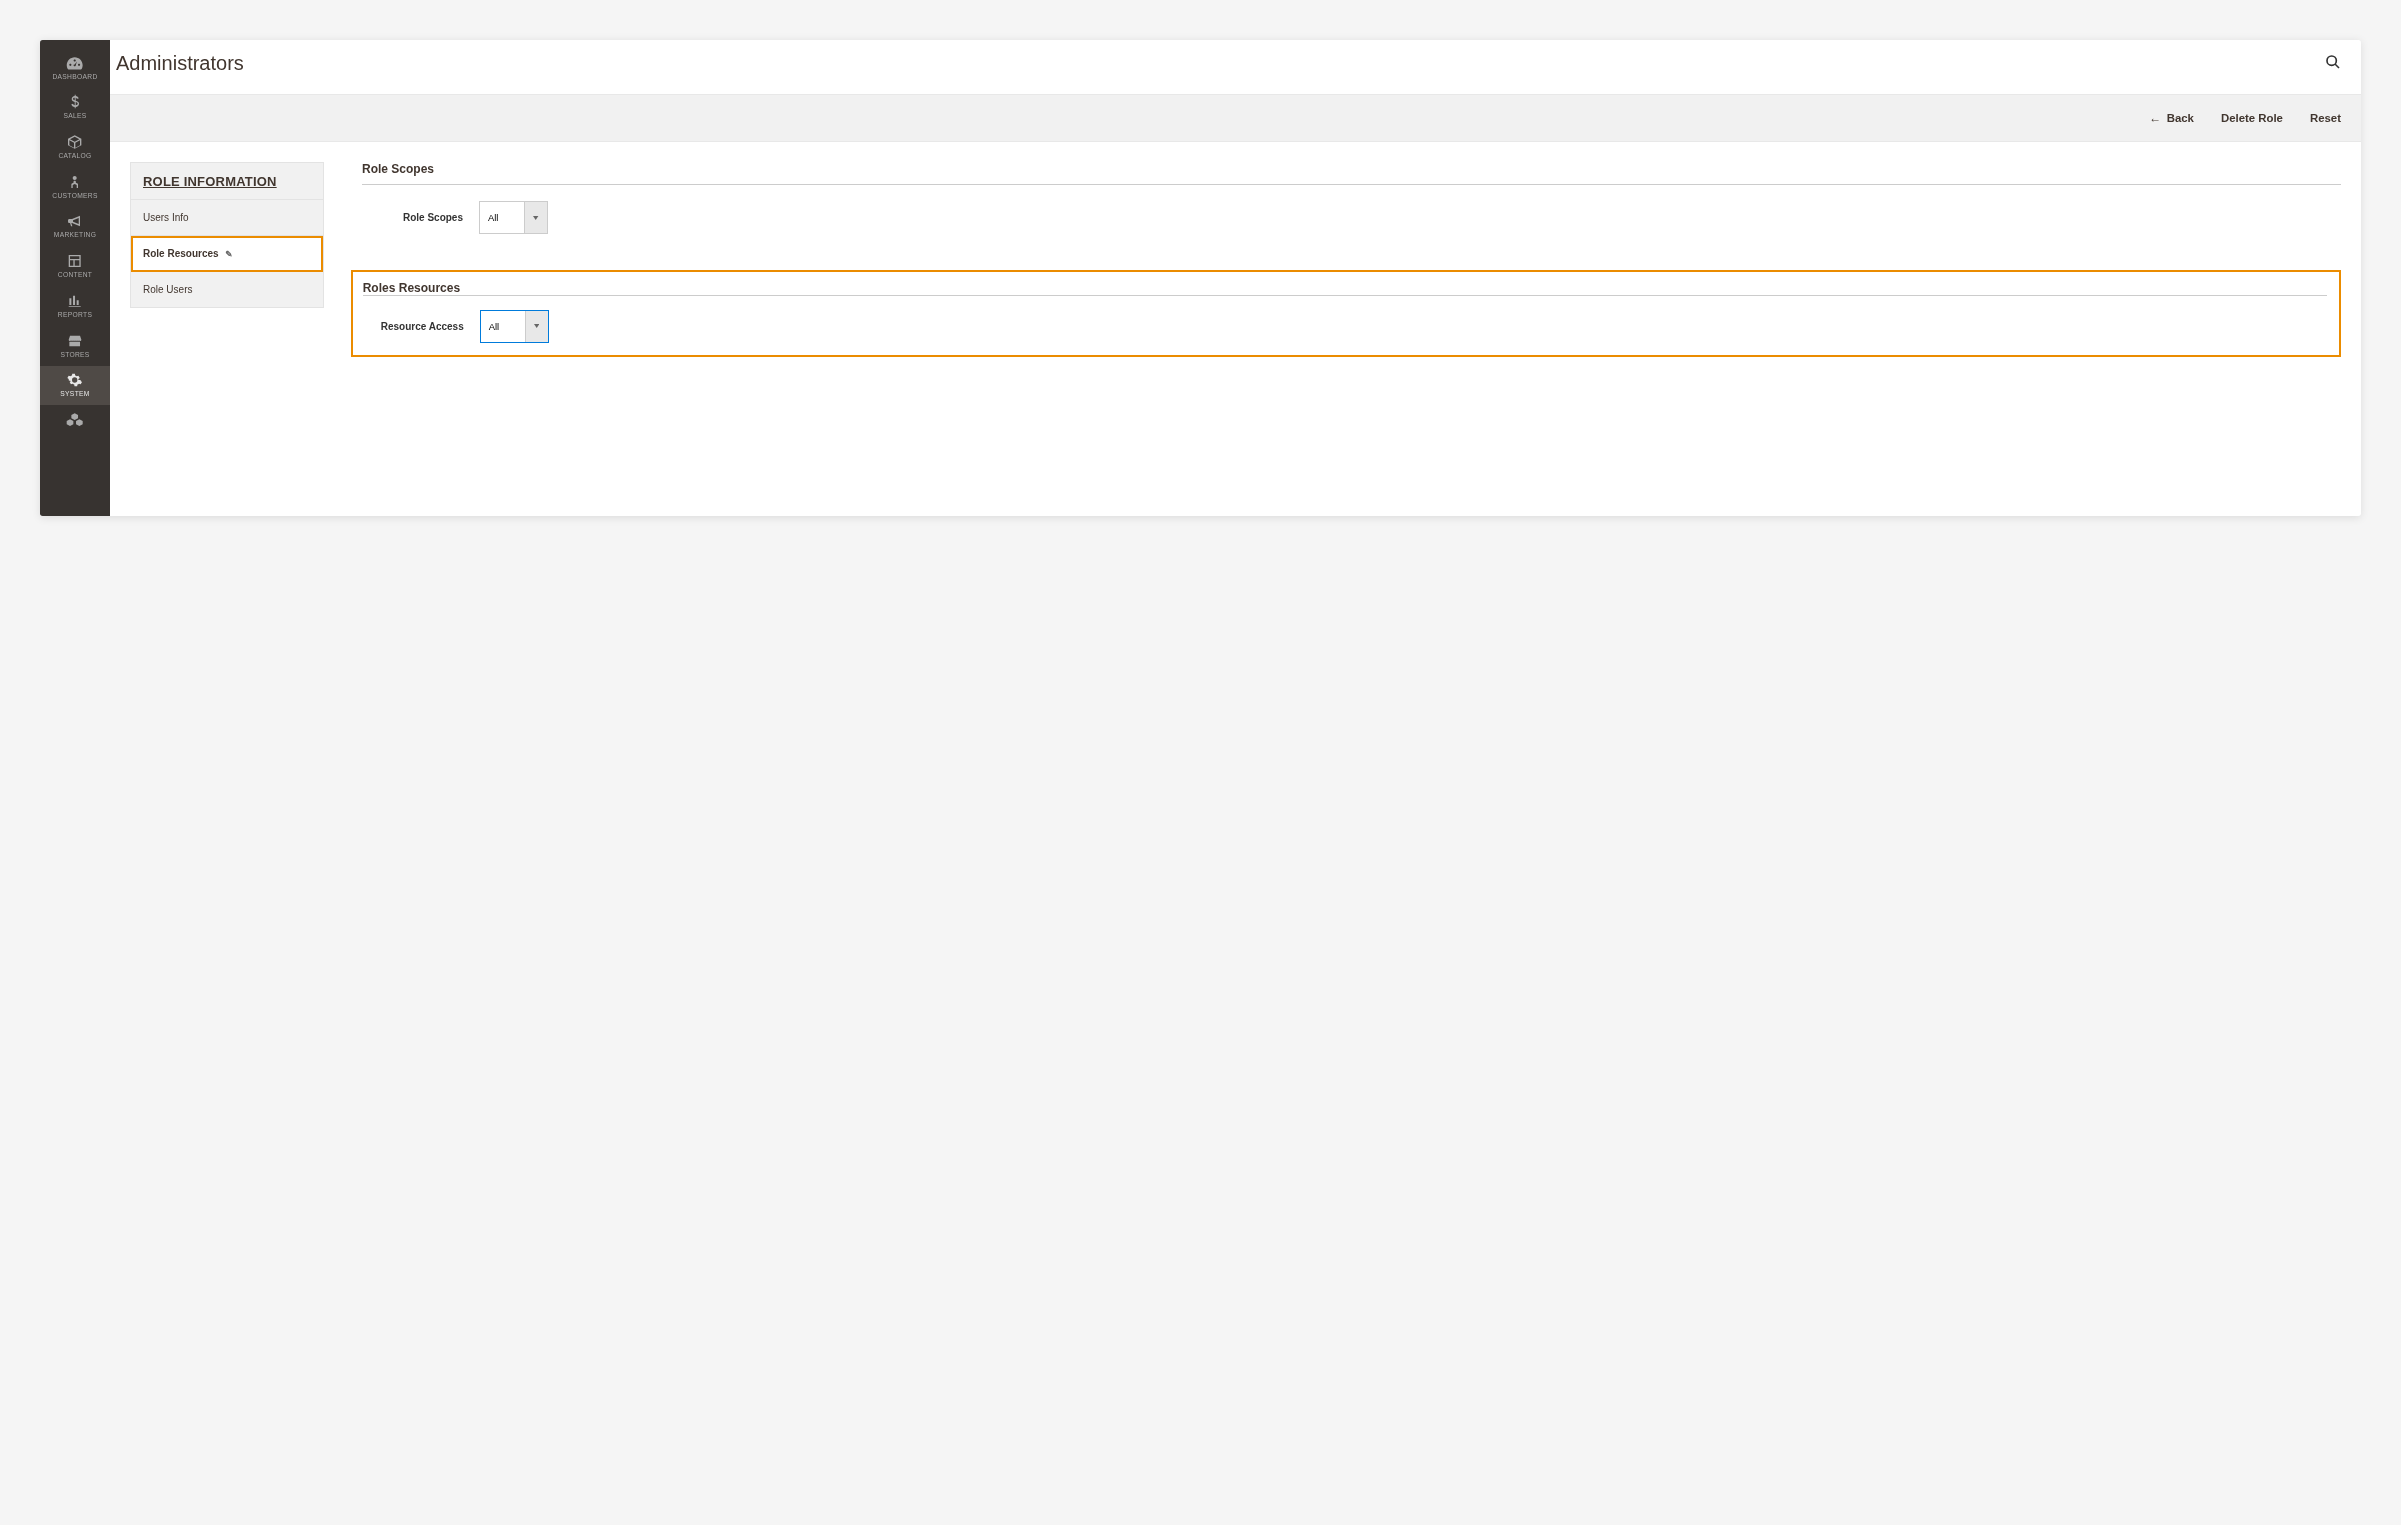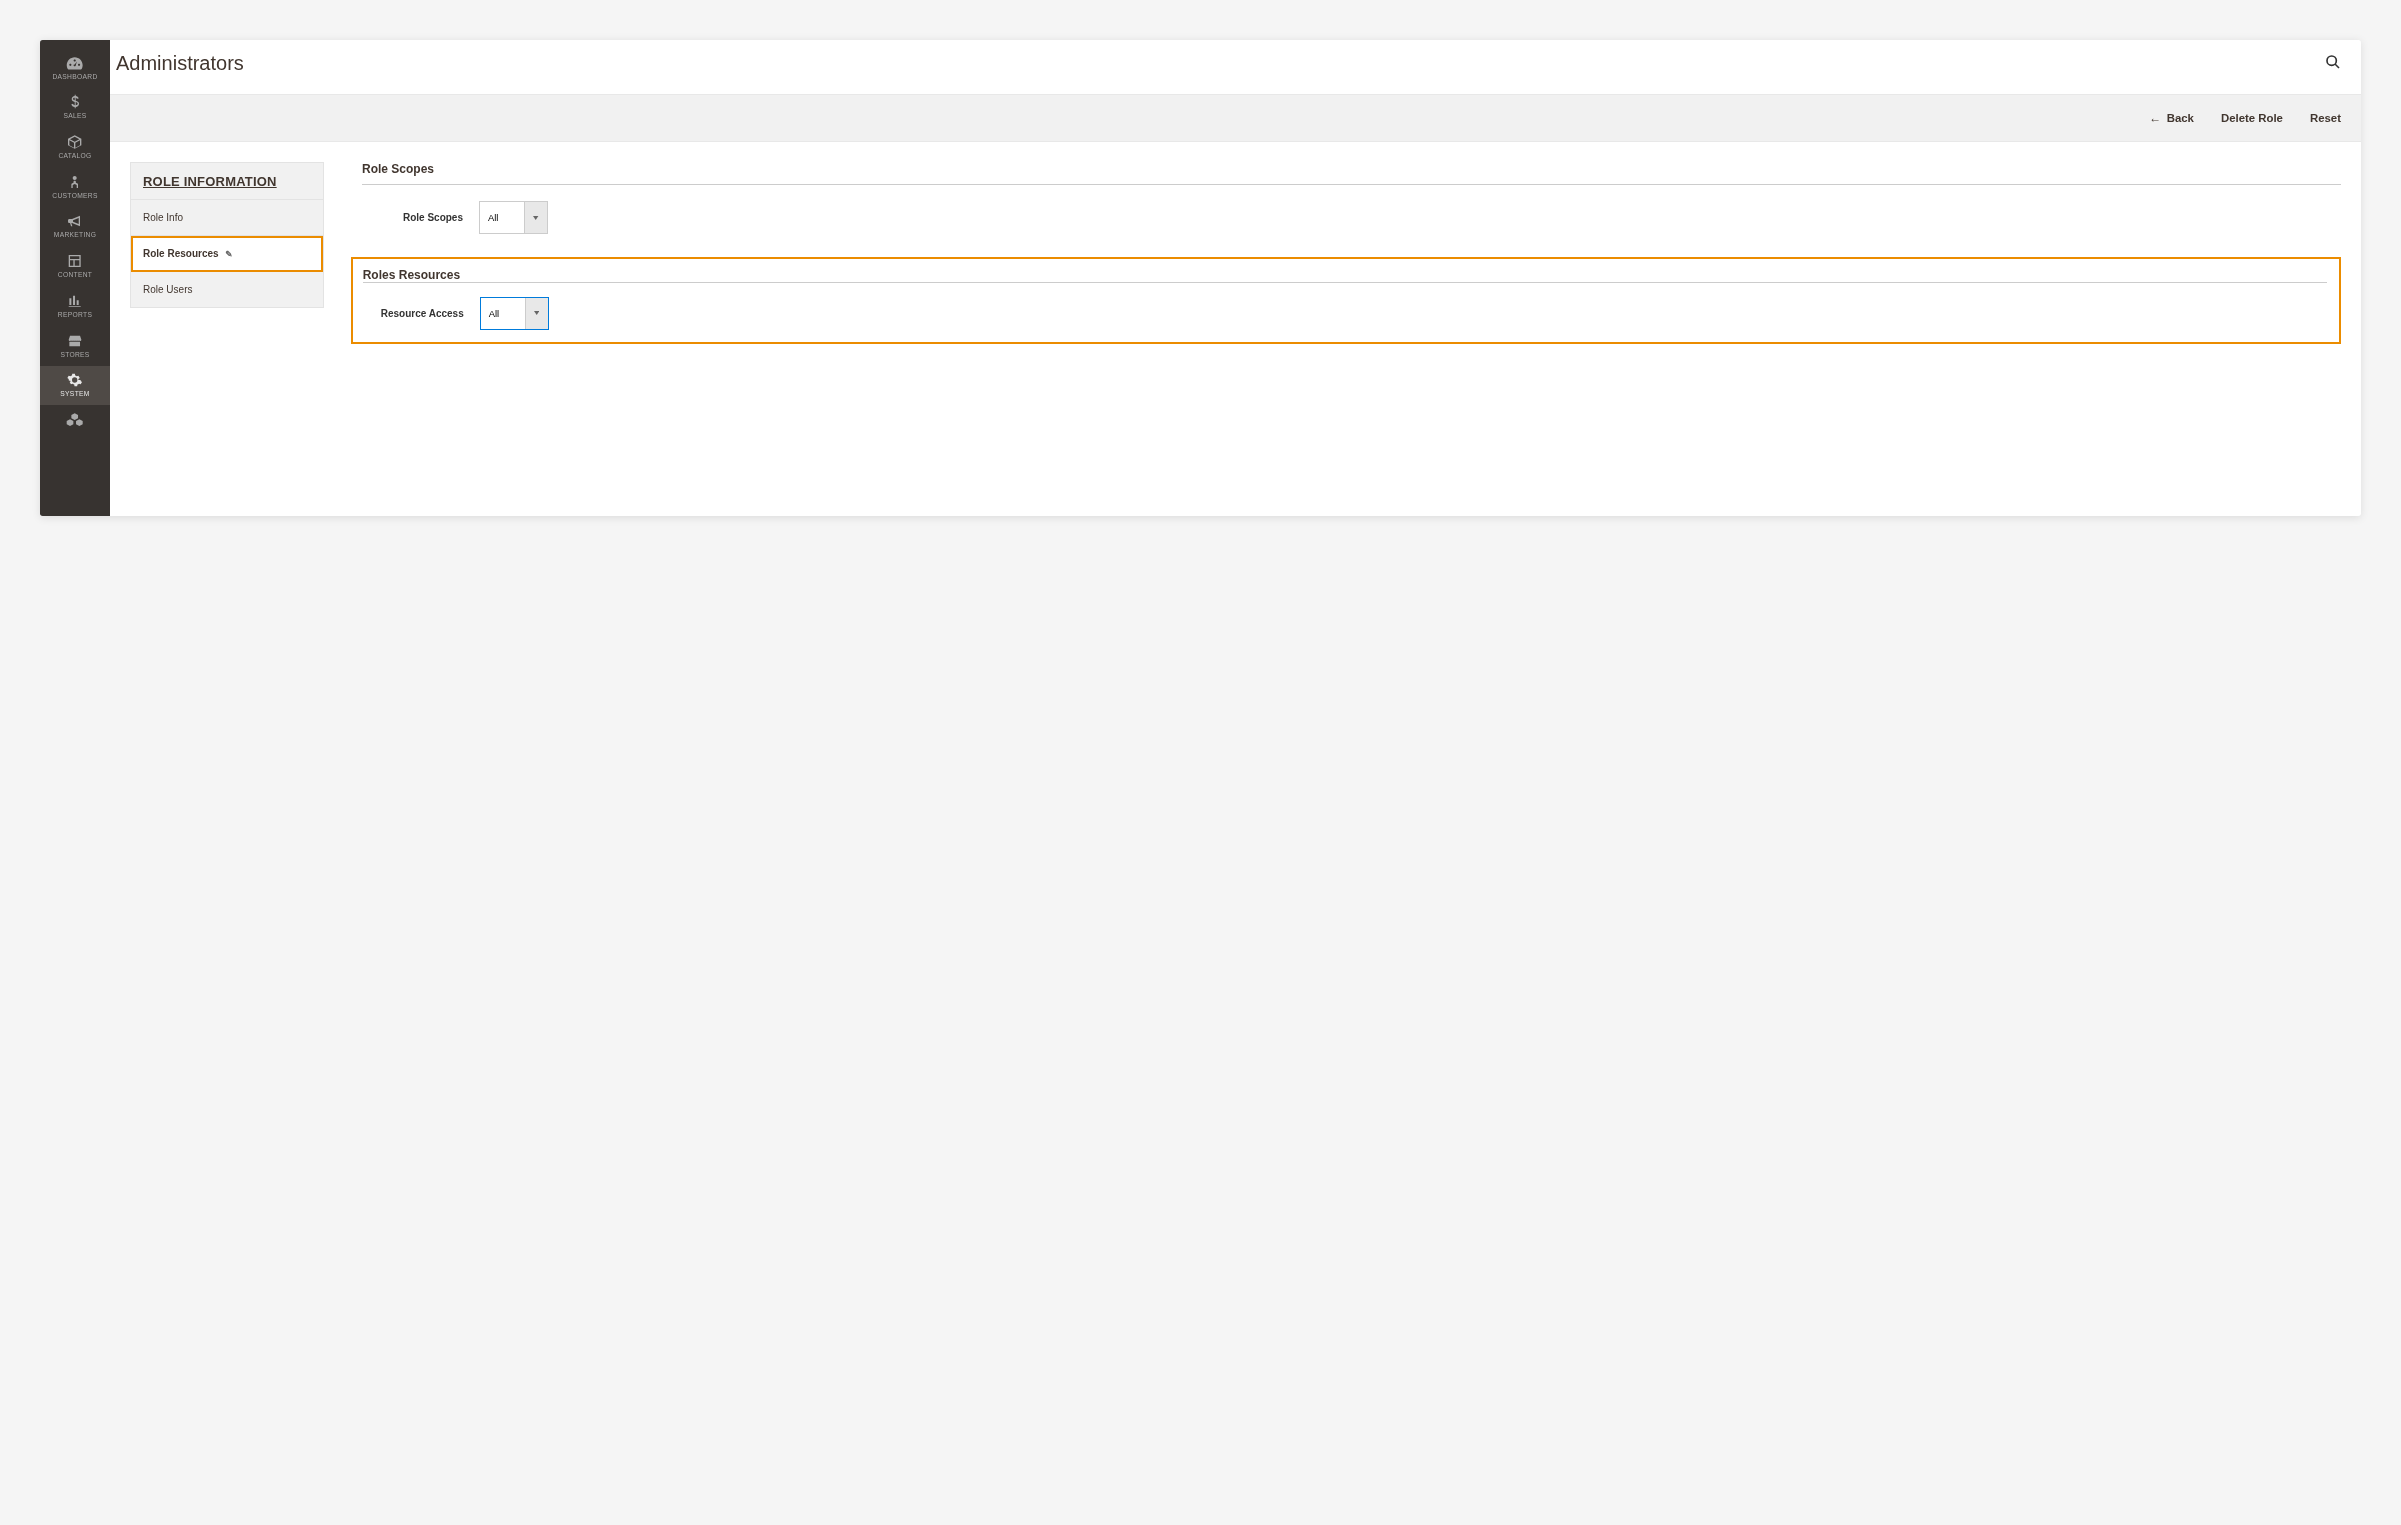--- a/index.html
+++ b/index.html
@@ -157,21 +157,21 @@
     }
     .pencil-icon {
       color: #666;
       font-size: 8.7px;
     }
     
     .form-panel {
       flex: 1;
       display: flex;
       flex-direction: column;
-      gap: 27px;
+      gap: 40px;
     }
     .form-section {
       position: relative;
     }
     .section-header {
       font-size: 12px;
       font-weight: 600;
       color: #41362f;
       padding-bottom: 8px;
       border-bottom: 0.7px solid #ccc;
@@ -340,21 +340,21 @@
       <div class="toolbar-btn">
         <span>Reset</span>
       </div>
     </div>
 
     <div class="content">
 
       <div class="tabs-panel">
         <div class="tabs-header">ROLE INFORMATION</div>
         <div class="tab-item">
-          <span>Role Info</span>
+          <span>Users Info</span>
         </div>
         <div class="tab-item active highlighted">
           <span>Role Resources</span>
           <span class="pencil-icon">✎</span>
         </div>
         <div class="tab-item">
           <span>Role Users</span>
         </div>
       </div>
 

